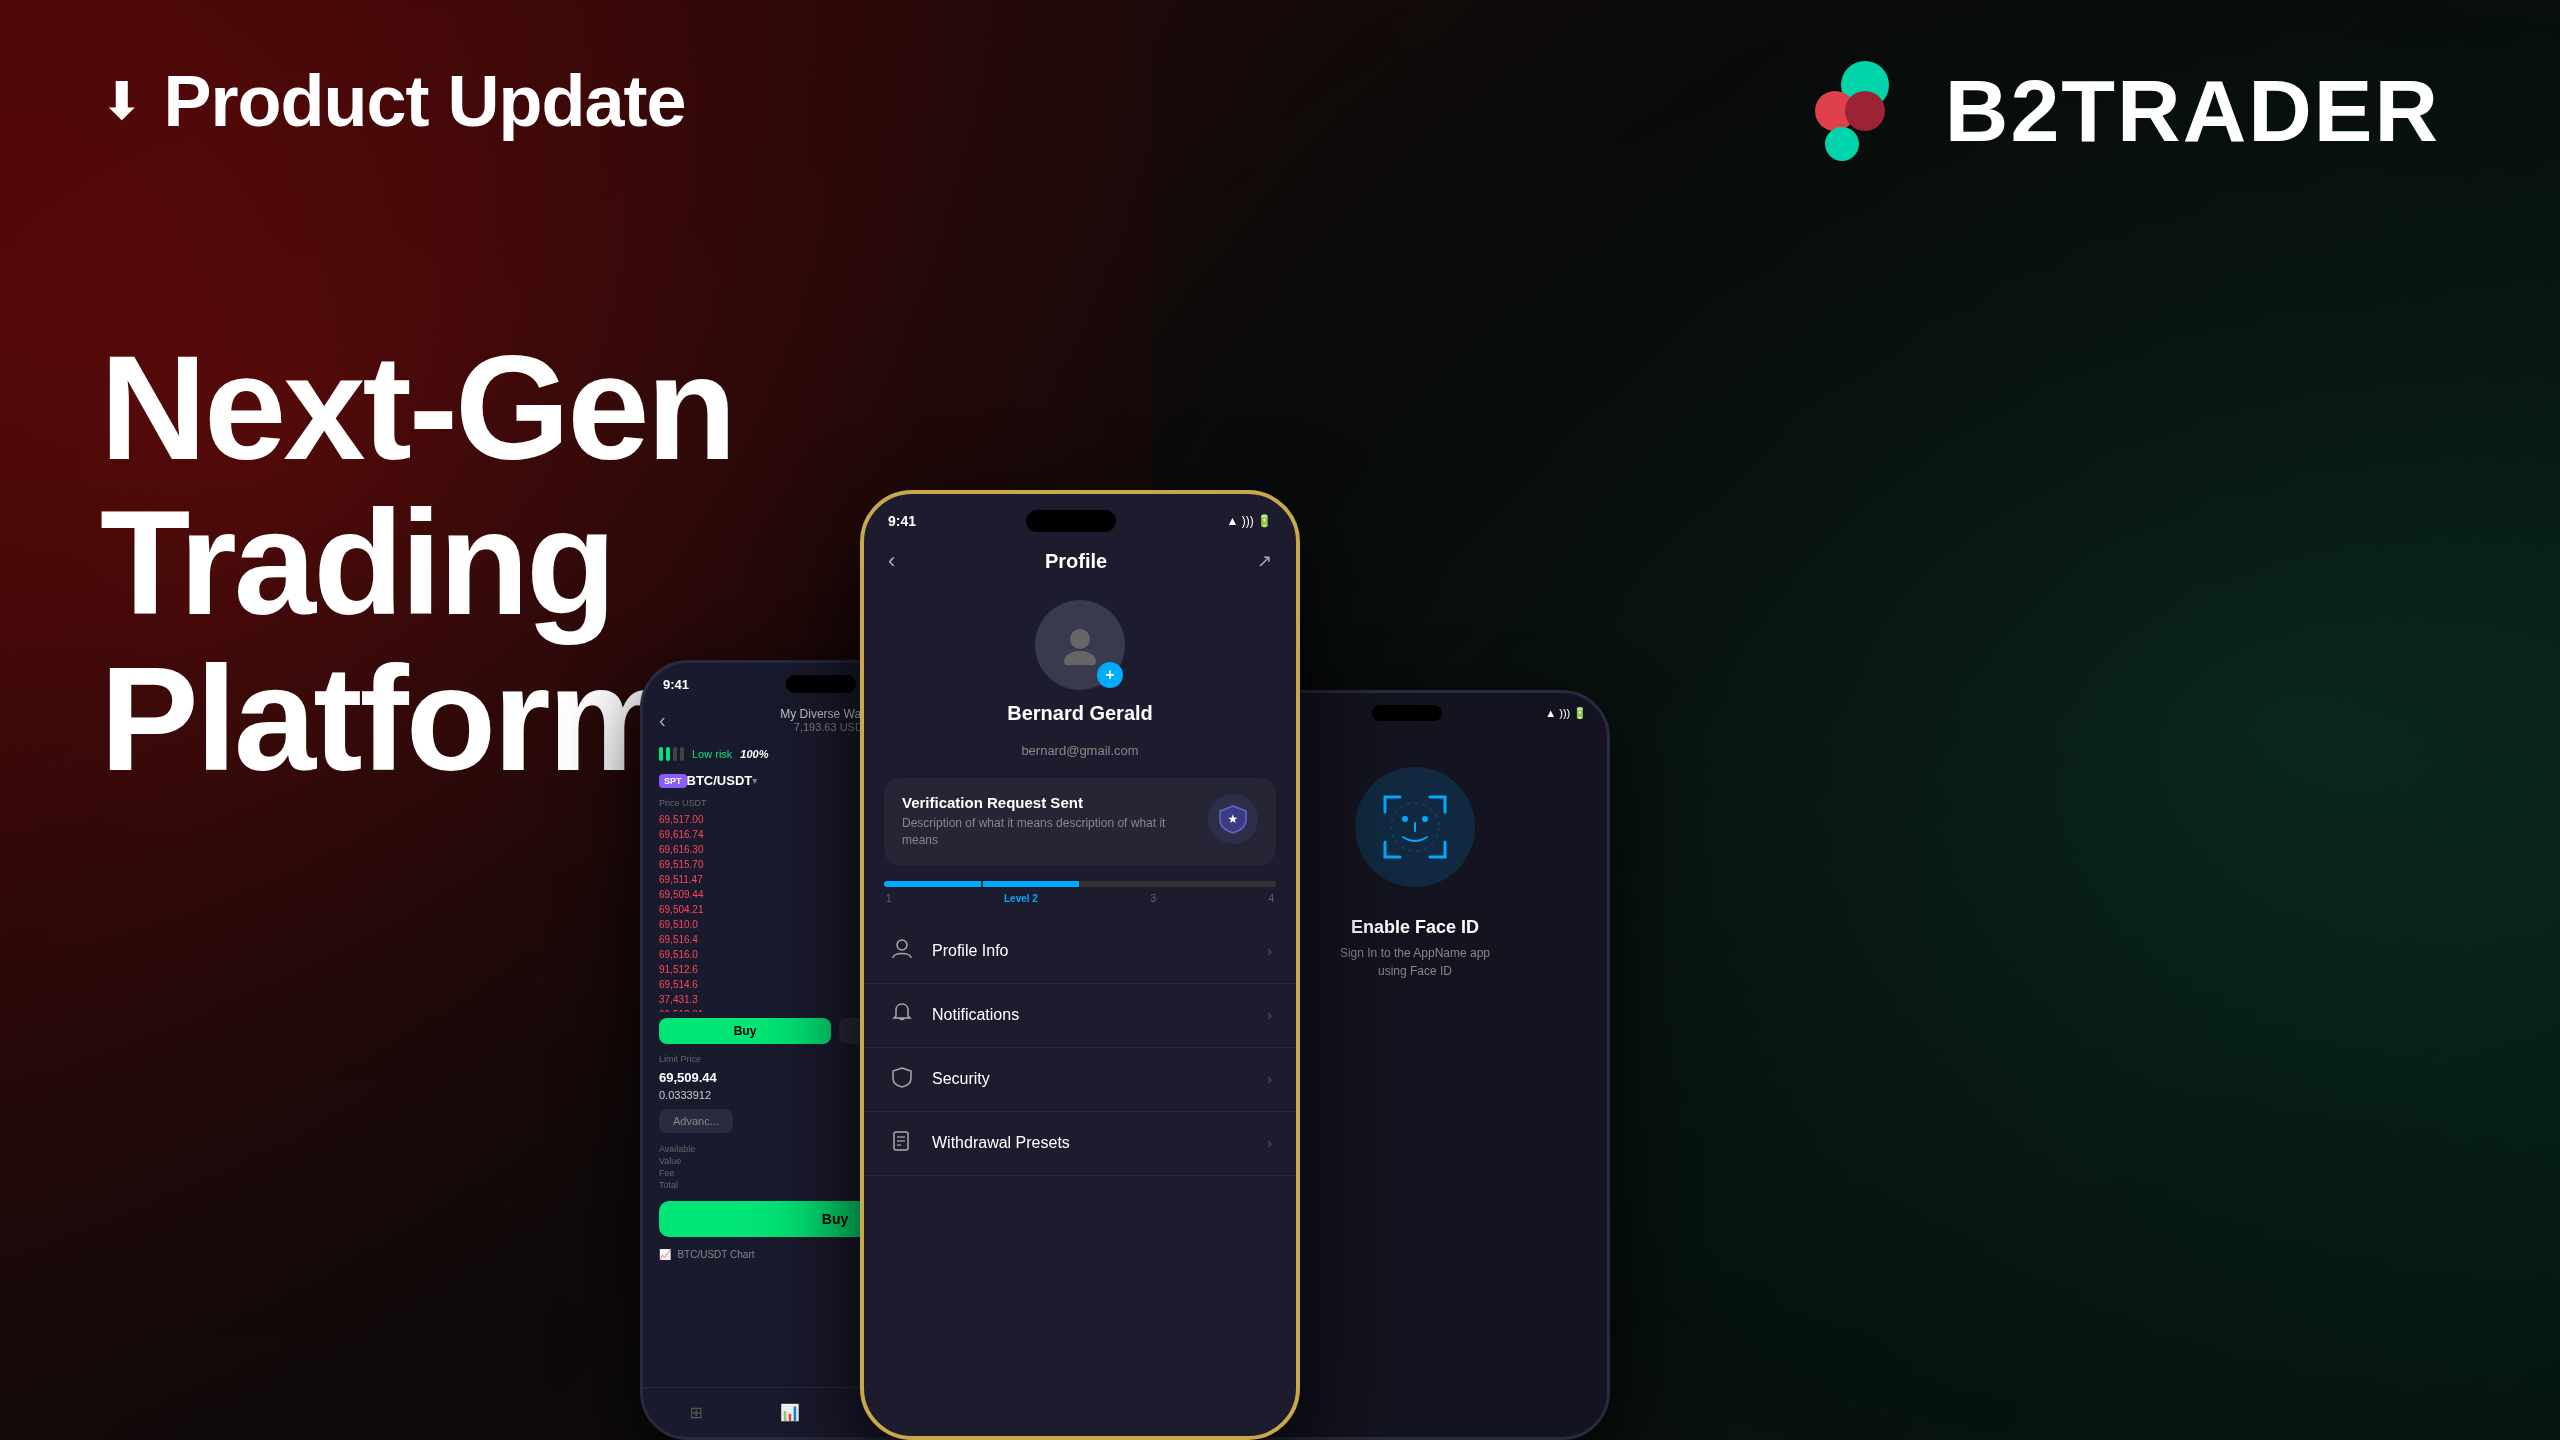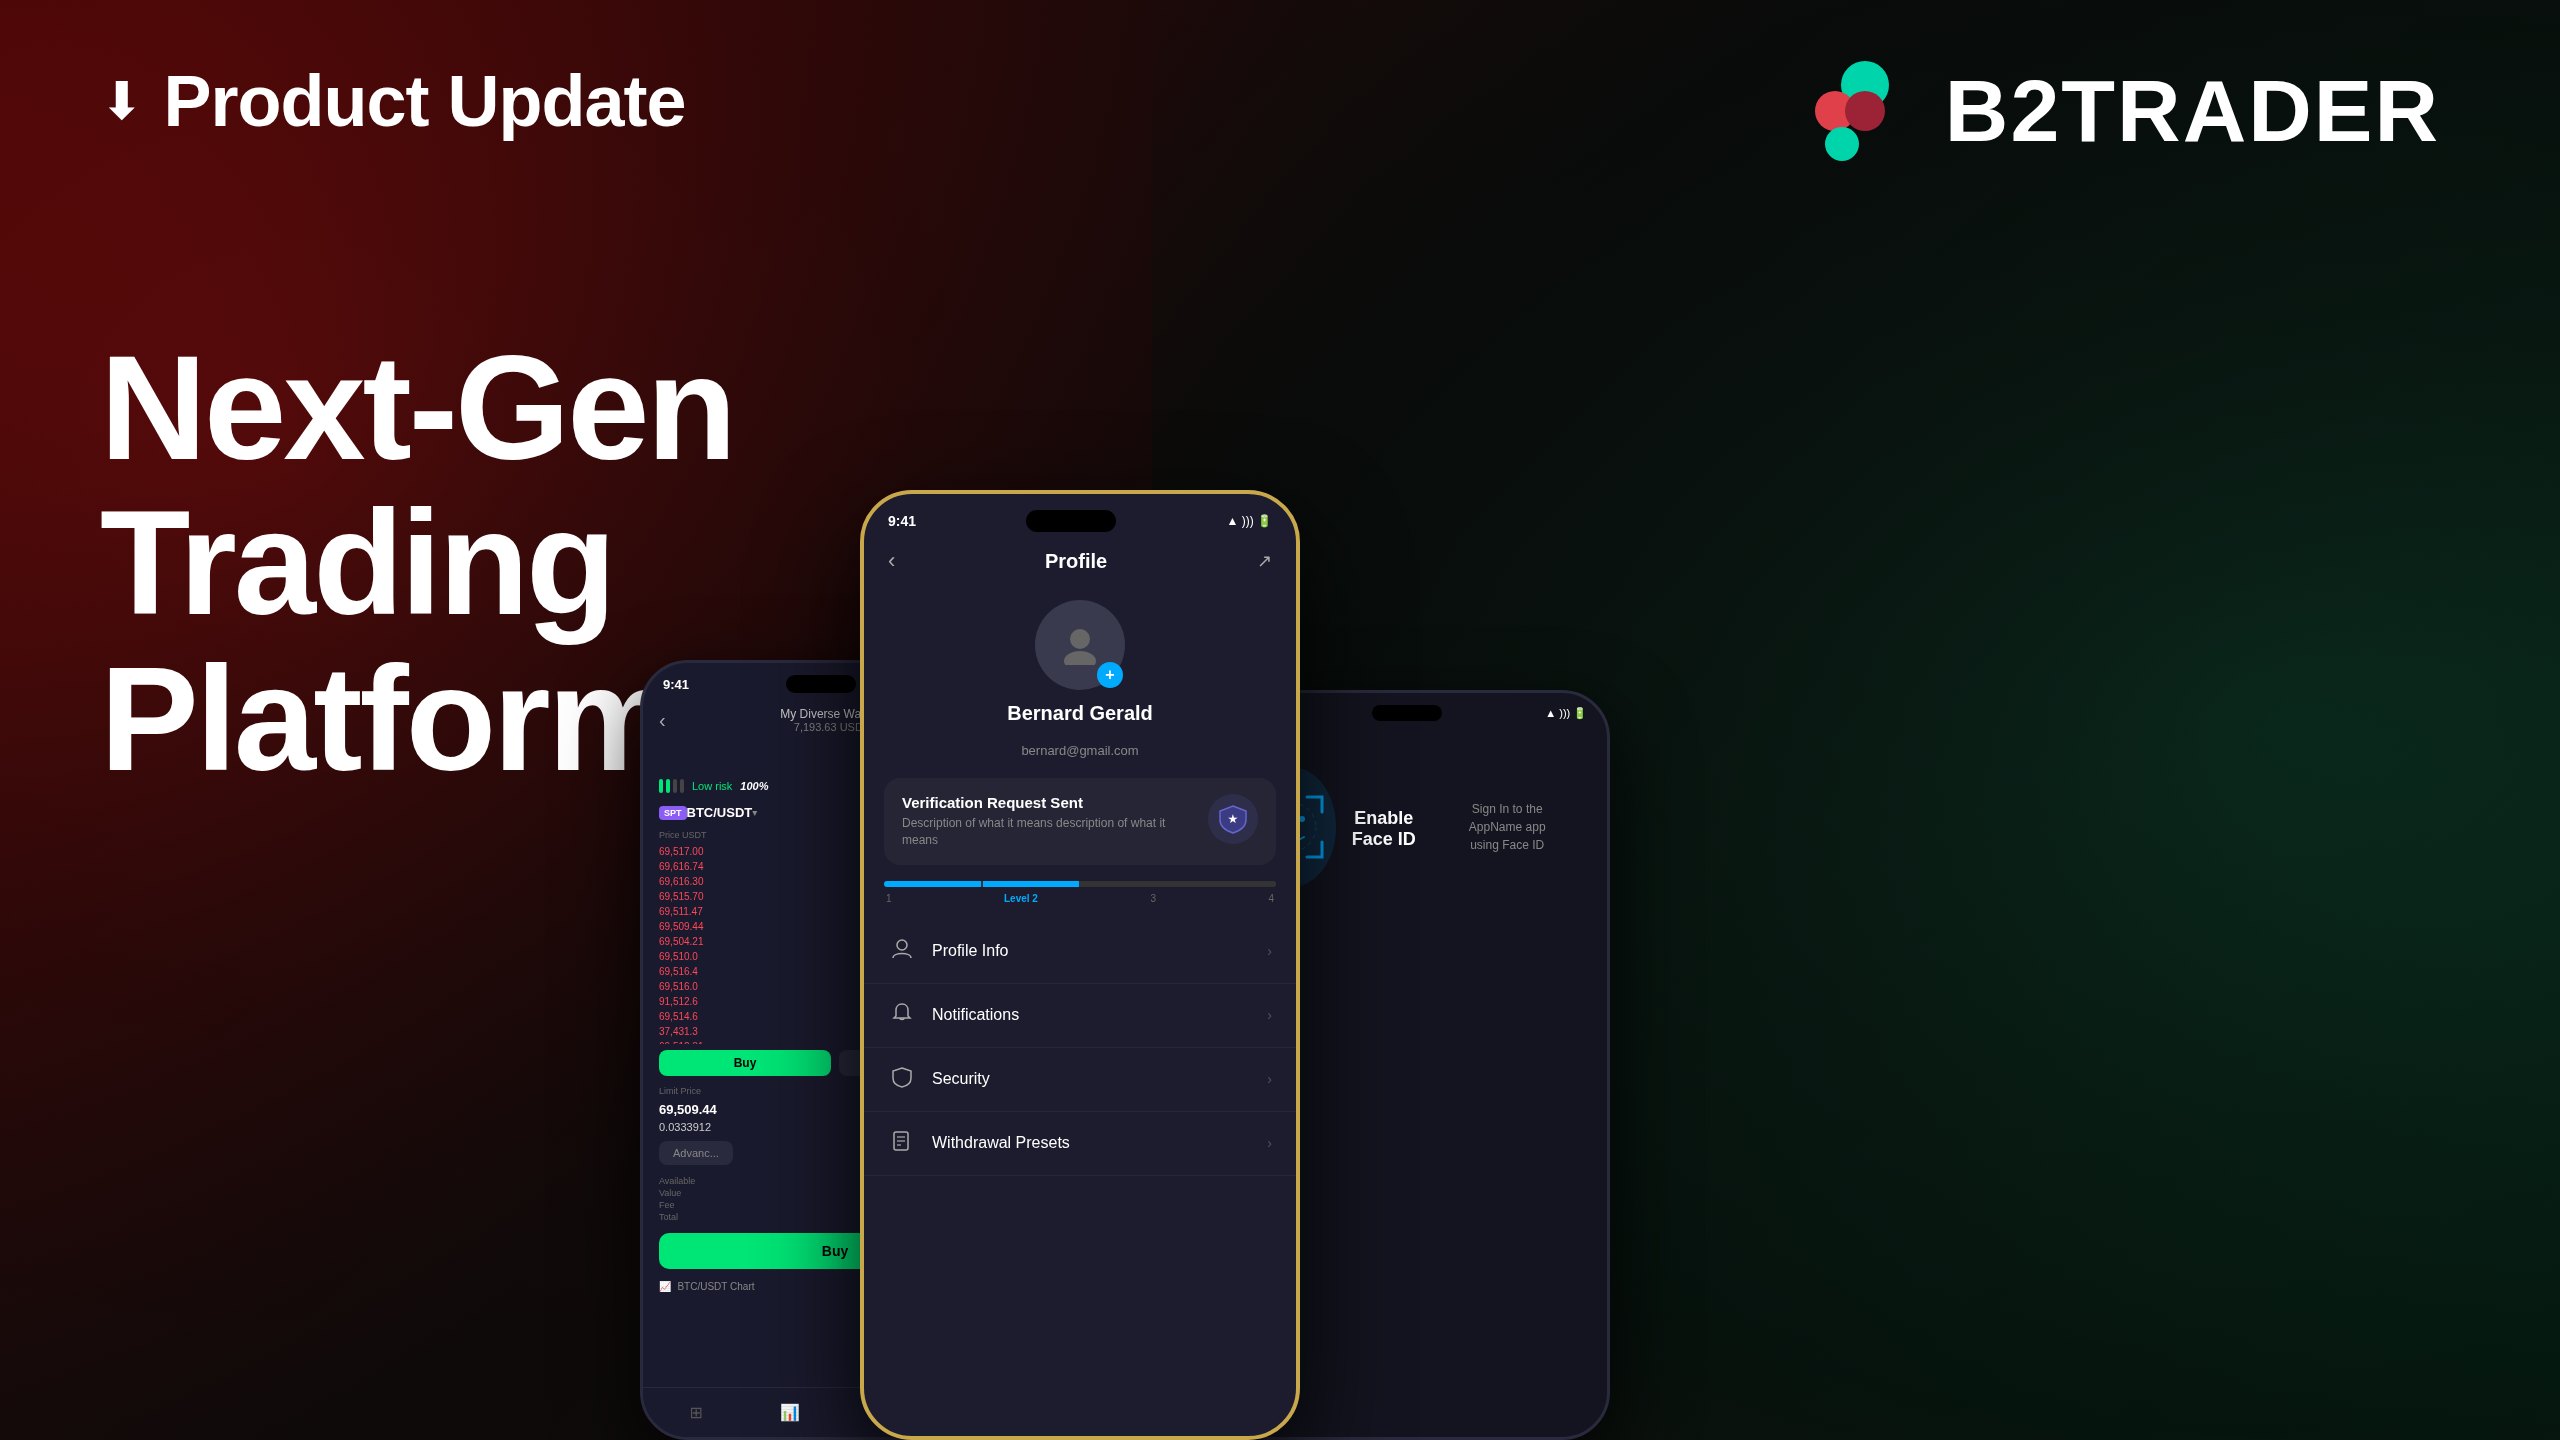--- a/index.html
+++ b/index.html
@@ -206,21 +206,20 @@
     .wallet-value {
       font-size: 11px;
       color: #888;
     }
     .risk-bar {
       padding: 6px 16px;
       display: flex;
       align-items: center;
       gap: 8px;
       font-size: 11px;
-      margin-top: 32px;
     }
     .risk-indicator {
       display: flex;
       gap: 3px;
     }
     .risk-segment {
       width: 4px;
       height: 14px;
       border-radius: 2px;
     }
@@ -516,21 +515,21 @@
     }
     .menu-chevron {
       font-size: 14px;
       color: #555;
     }
 
     
     .faceid-content {
       padding: 20px 24px;
       display: flex;
-      flex-direction: row;
+      flex-direction: column;
       align-items: center;
     }
     .faceid-icon-circle {
       width: 120px;
       height: 120px;
       background: rgba(0,170,255,0.15);
       border-radius: 50%;
       display: flex;
       align-items: center;
       justify-content: center;

